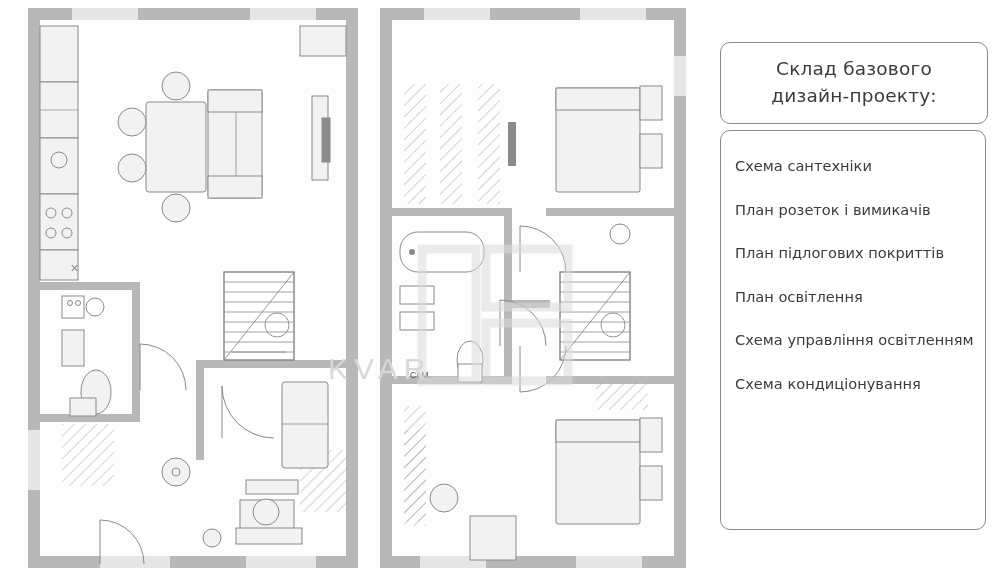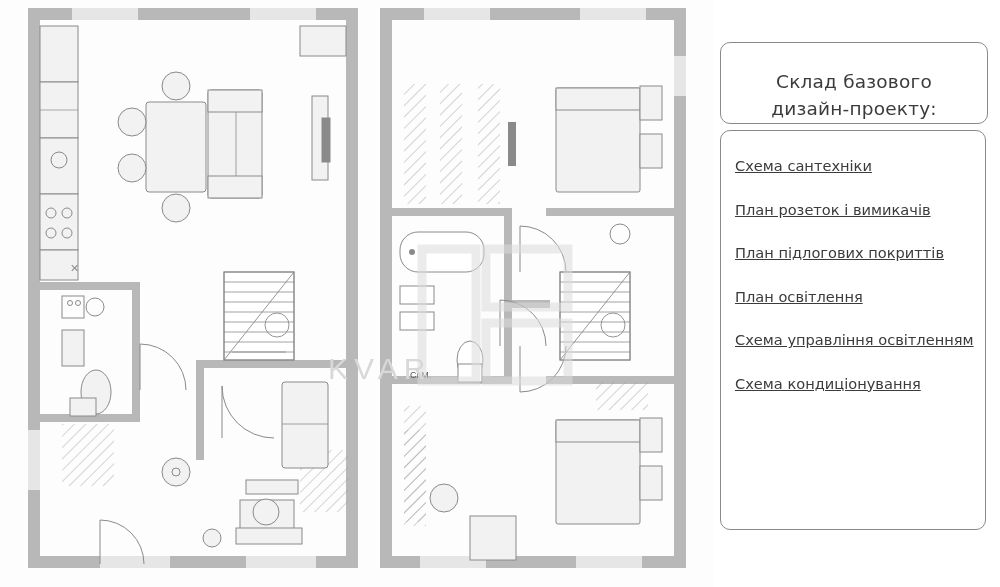--- a/index.html
+++ b/index.html
@@ -47,21 +47,21 @@
   .legend-title-box {
     position: absolute;
     left: 6px;
     top: 42px;
     width: 266px;
     height: 80px;
     border: 1.4px solid #8a8a8a;
     border-radius: 10px;
     background: #ffffff;
     display: flex;
-    align-items: flex-end;
+    align-items: center;
     justify-content: center;
   }
   .legend-title {
     text-align: center;
     font-size: 18.5px;
     color: #3b3b3b;
     line-height: 1.45;
     letter-spacing: .2px;
     white-space: pre-line;
     font-family: "DejaVu Sans", sans-serif;
@@ -78,21 +78,20 @@
     box-sizing: border-box;
     padding: 26px 0 20px 14px;
   }
   .legend-item {
     font-size: 14.6px;
     color: #3b3b3b;
     line-height: 1.2;
     margin-bottom: 26px;
     white-space: nowrap;
     font-family: "DejaVu Sans", sans-serif;
-    text-decoration: underline;
   }
   .legend-item:last-child { margin-bottom: 15px; }
 
   
   .watermark {
     position: absolute;
     left: 330px;
     top: 235px;
     width: 330px;
     height: 160px;

